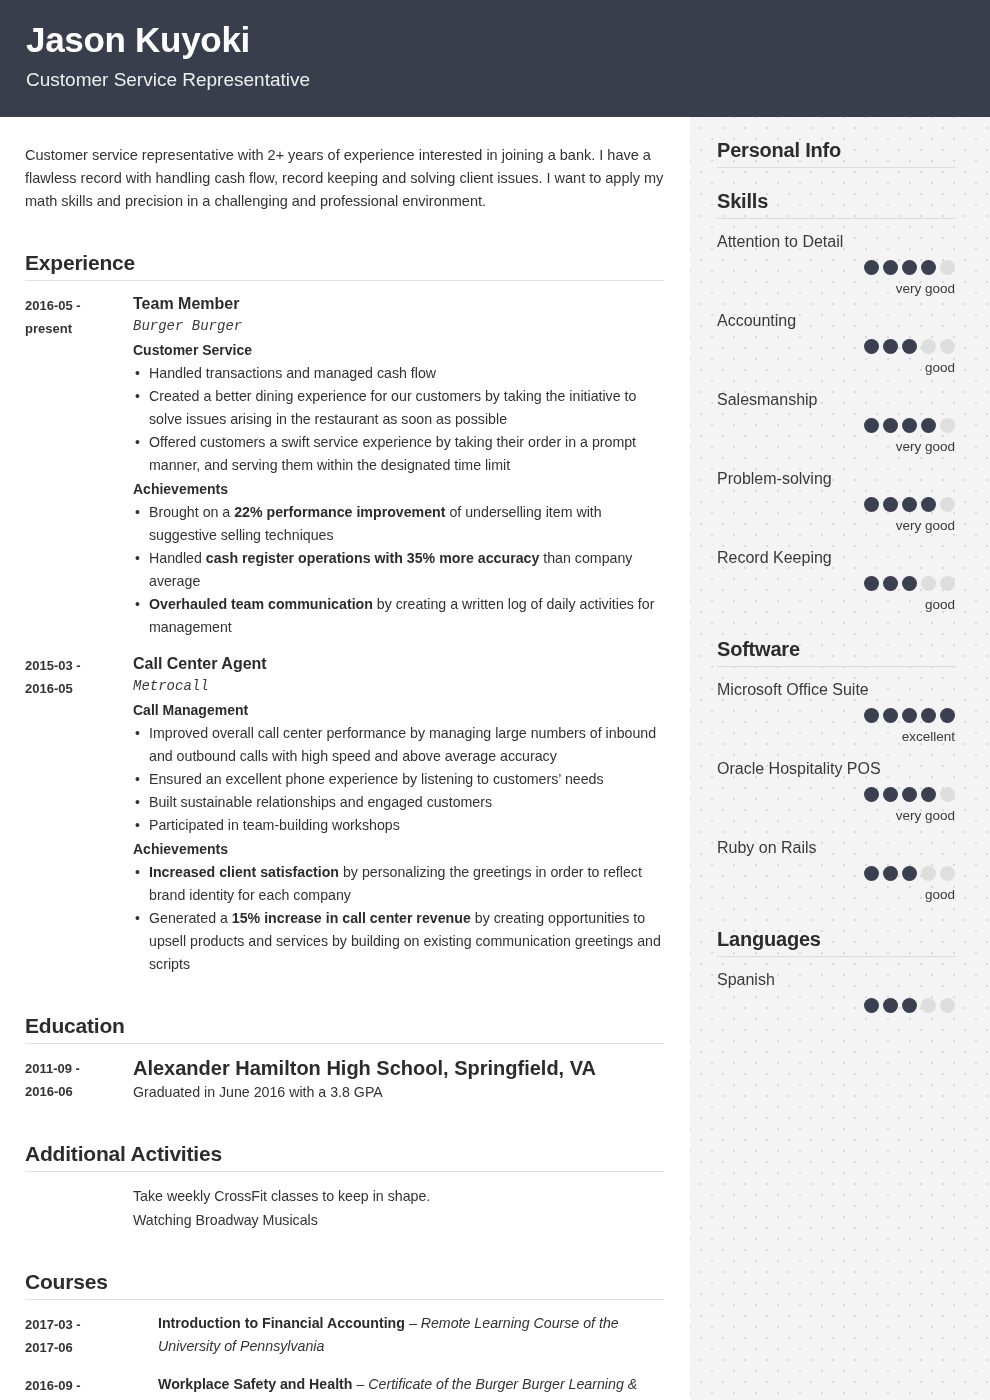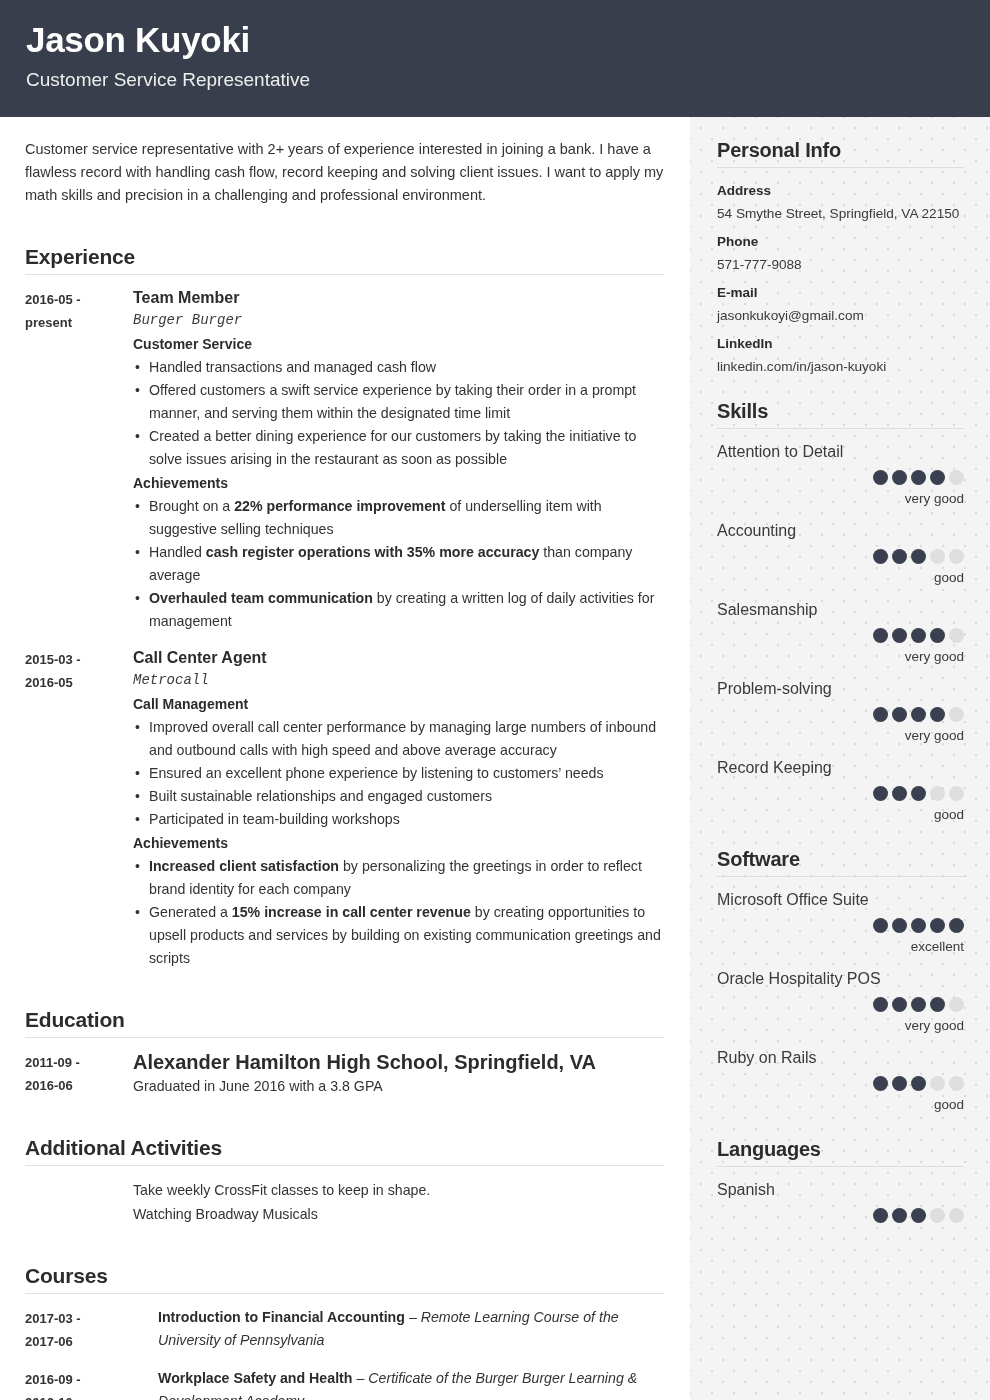--- a/index.html
+++ b/index.html
@@ -51,29 +51,29 @@
     background: #ffffff;
   }
   .side-col {
     width: 300px;
     background-color: #f4f4f4;
     background-image:
       radial-gradient(#d9d9d9 1px, transparent 1.1px),
       radial-gradient(#d9d9d9 1px, transparent 1.1px);
     background-size: 22px 22px, 22px 22px;
     background-position: 0 0, 11px 11px;
-    padding: 0 26px 0 27px;
+    padding: 0 35px 0 27px;
   }
 
   
   .summary {
     font-size: 14.5px;
     line-height: 23px;
     color: #333333;
-    padding-top: 21px;
+    padding-top: 27px;
   }
 
   .sec-title {
     font-size: 21px;
     font-weight: bold;
     color: #2c2c2c;
     letter-spacing: -0.2px;
     margin-top: 38px;
     margin-bottom: 5px;
   }
@@ -237,22 +237,22 @@
       <div class="sec-rule"></div>
       <div id="experience-list">
           <div class="entry">
             <div class="entry-date">2016-05 -<br>present</div>
             <div class="entry-body">
               <div class="job-title">Team Member</div>
               <div class="job-company">Burger Burger</div>
               <div class="group-label">Customer Service</div>
               <ul class="bullets">
                 <li>Handled transactions and managed cash flow</li>
+                <li>Created a better dining experience for our customers by taking the initiative to solve issues arising in the restaurant as soon as possible</li>
                 <li>Offered customers a swift service experience by taking their order in a prompt manner, and serving them within the designated time limit</li>
-                <li>Created a better dining experience for our customers by taking the initiative to solve issues arising in the restaurant as soon as possible</li>
               </ul>
               <div class="group-label">Achievements</div>
               <ul class="bullets">
                 <li>Brought on a <b>22% performance improvement</b> of underselling item with suggestive selling techniques</li>
                 <li>Handled <b>cash register operations with 35% more accuracy</b> than company average</li>
                 <li><b>Overhauled team communication</b> by creating a written log of daily activities for management</li>
               </ul>
             </div>
           </div>
           <div class="entry">
@@ -322,30 +322,20 @@
             </div>
           </div>
         </div>
 
     </div>
 
     <div class="side-col">
 
       <div class="side-title">Personal Info</div>
       <div class="side-rule"></div>
-      <div id="personal-info-list">
-          <div class="info-label">Address</div>
-          <div class="info-value">54 Smythe Street, Springfield, VA 22150</div>
-          <div class="info-label">Phone</div>
-          <div class="info-value">571-777-9088</div>
-          <div class="info-label">E-mail</div>
-          <div class="info-value">jasonkukoyi@gmail.com</div>
-          <div class="info-label">LinkedIn</div>
-          <div class="info-value">linkedin.com/in/jason-kuyoki</div>
-        </div>
 
       <div class="side-title">Skills</div>
       <div class="side-rule"></div>
       <div id="skills-list">
           <div class="rate-item">
             <div class="rate-name">Attention to Detail</div>
             <div class="rate-dots">
               <span class="dot"></span>
               <span class="dot"></span>
               <span class="dot"></span>

